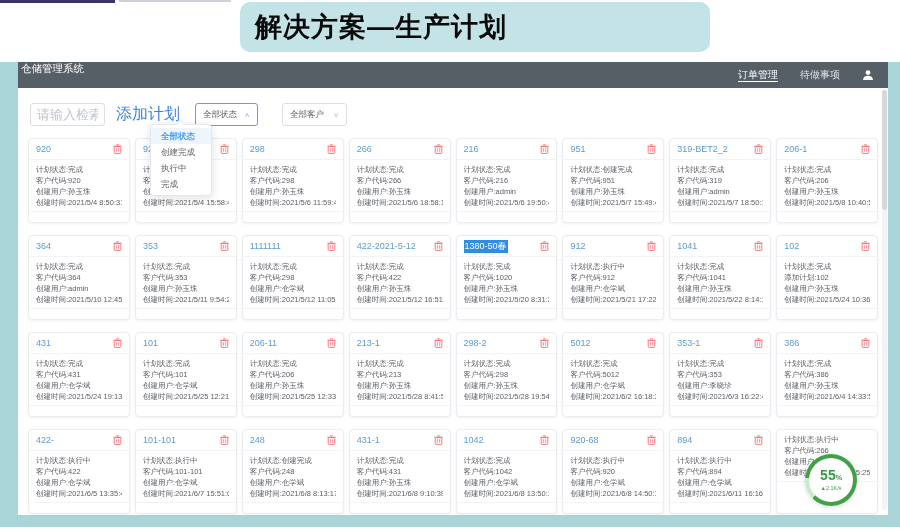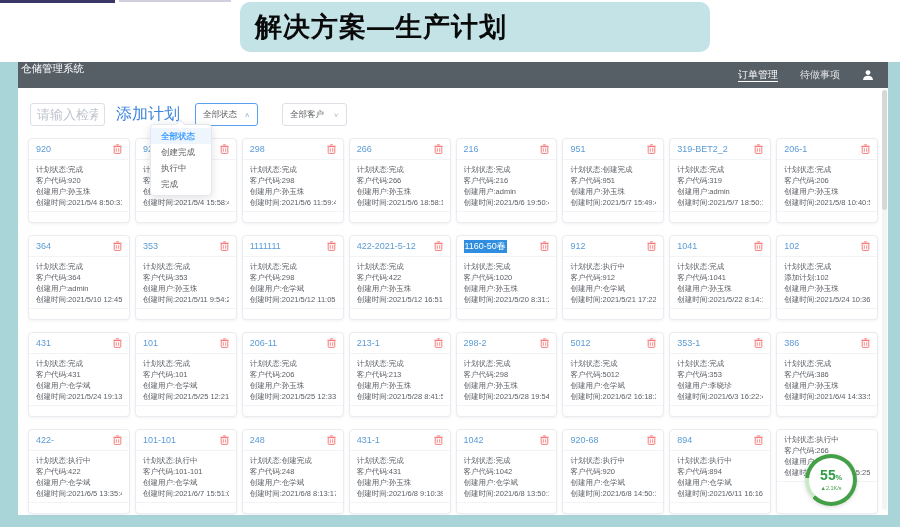--- a/index.html
+++ b/index.html
@@ -366,21 +366,21 @@
       <div class="card-line v-status">计划状态:完成</div>
       <div class="card-line v-customer">客户代码:422</div>
       <div class="card-line v-user">创建用户:孙玉珠</div>
       <div class="card-line v-time">创建时间:2021/5/12 16:51:27</div>
     </div>
     <div class="card-foot"></div>
   </div>
 
   <div class="card">
     <div class="card-head">
-      <span class="plan-id selected">1160-50春</span>
+      <span class="plan-id selected">1380-50春</span>
       <svg class="trash" viewBox="0 0 9 10">
         <rect x="1.2" y="2.6" width="6.6" height="6.8" rx="0.8" fill="none" stroke="#f56c6c" stroke-width="0.9"></rect>
         <line x1="0.3" y1="2.2" x2="8.7" y2="2.2" stroke="#f56c6c" stroke-width="0.9"></line>
         <line x1="3.2" y1="0.8" x2="5.8" y2="0.8" stroke="#f56c6c" stroke-width="0.9"></line>
         <line x1="3.3" y1="4.2" x2="3.3" y2="7.8" stroke="#f56c6c" stroke-width="0.8"></line>
         <line x1="5.7" y1="4.2" x2="5.7" y2="7.8" stroke="#f56c6c" stroke-width="0.8"></line>
       </svg>
     </div>
     <div class="card-body">
       <div class="card-line v-status">计划状态:完成</div>

